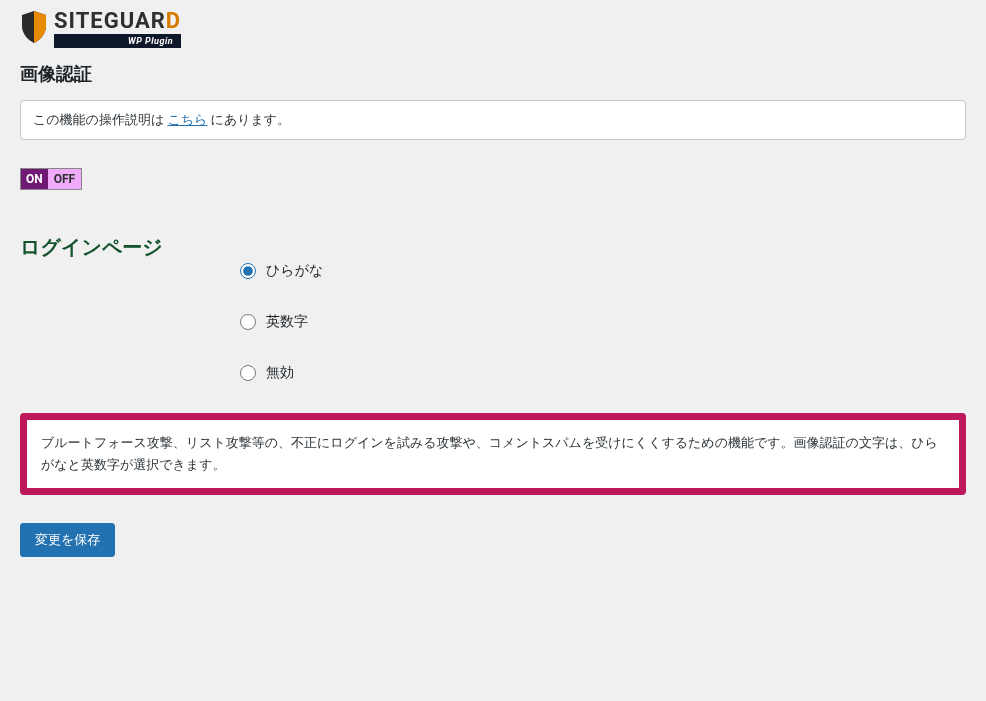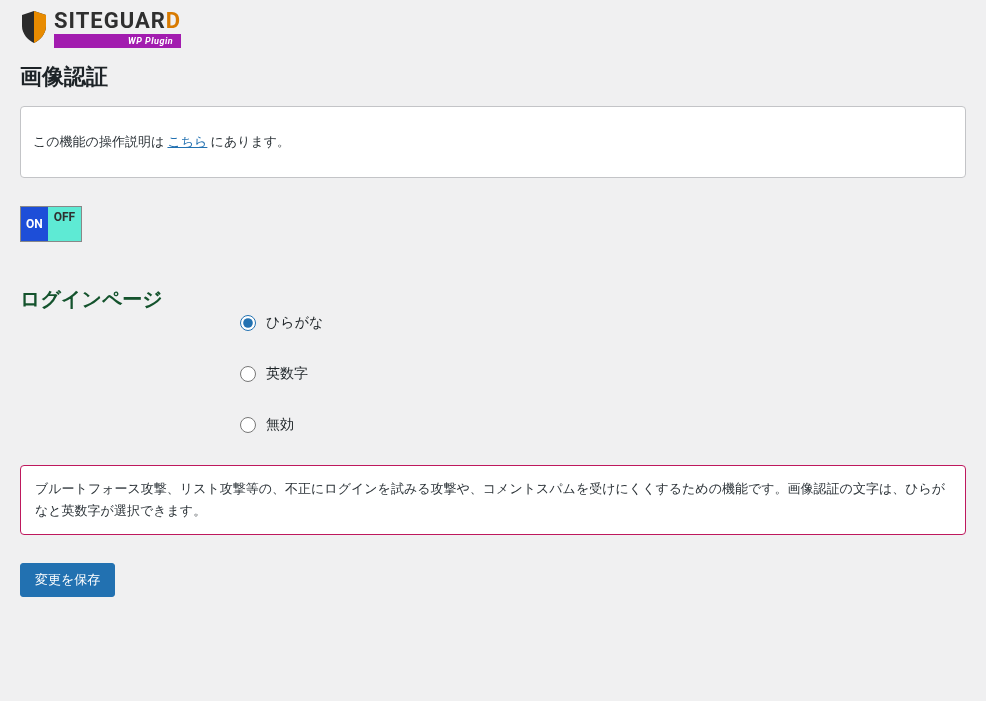--- a/index.html
+++ b/index.html
@@ -27,64 +27,64 @@
     }
     .siteguard-word {
       font-size: 22px;
       font-weight: 700;
       letter-spacing: 1px;
       color: #2f2f2f;
       line-height: 1;
     }
     .siteguard-word .orange { color: #d87a00; }
     .wp-plugin {
-      background: #a21caf;
+      background: #0f172a;
       color: #fff;
       font-size: 9px;
       font-weight: 700;
       font-style: italic;
       padding: 2px 8px 2px 30px;
       margin-top: 2px;
       letter-spacing: 0.5px;
       align-self: stretch;
       text-align: right;
     }
     h1.page-title {
-      font-size: 22px;
+      font-size: 18px;
       font-weight: 600;
       color: #1d2327;
       margin: 8px 0 14px 0;
     }
     .notice-box {
       background: #fff;
       border: 1px solid #c3c4c7;
       border-radius: 4px;
-      padding: 26px 12px;
+      padding: 10px 12px;
       font-size: 13px;
       color: #2c3338;
       margin-bottom: 28px;
     }
     .notice-box a {
       color: #2271b1;
       text-decoration: underline;
     }
     .toggle-wrap {
       display: inline-flex;
       border: 1px solid #888;
       margin-bottom: 34px;
       font-size: 12px;
       font-weight: 700;
     }
     .toggle-on {
-      background: #1d4ed8;
+      background: #701a75;
       color: #fff;
-      padding: 10px 5px;
+      padding: 3px 5px;
     }
     .toggle-off {
-      background: #5eead4;
+      background: #f0abfc;
       color: #2f2f2f;
       padding: 3px 6px;
     }
     table.form-table {
       width: 100%;
       border-collapse: collapse;
     }
     table.form-table th {
       text-align: left;
       font-weight: 700;
@@ -107,21 +107,21 @@
       margin-top: 31px;
     }
     .radio-row input[type="radio"] {
       width: 16px;
       height: 16px;
       accent-color: #2271b1;
       cursor: pointer;
     }
     .desc-box {
       background: #fff;
-      border: 1px solid #be185d;
+      border: 7px solid #be185d;
       border-radius: 4px;
       padding: 12px 14px;
       font-size: 13px;
       line-height: 1.7;
       color: #2c3338;
       margin-top: 4px;
       margin-bottom: 28px;
     }
     .save-btn {
       background: #2271b1;

